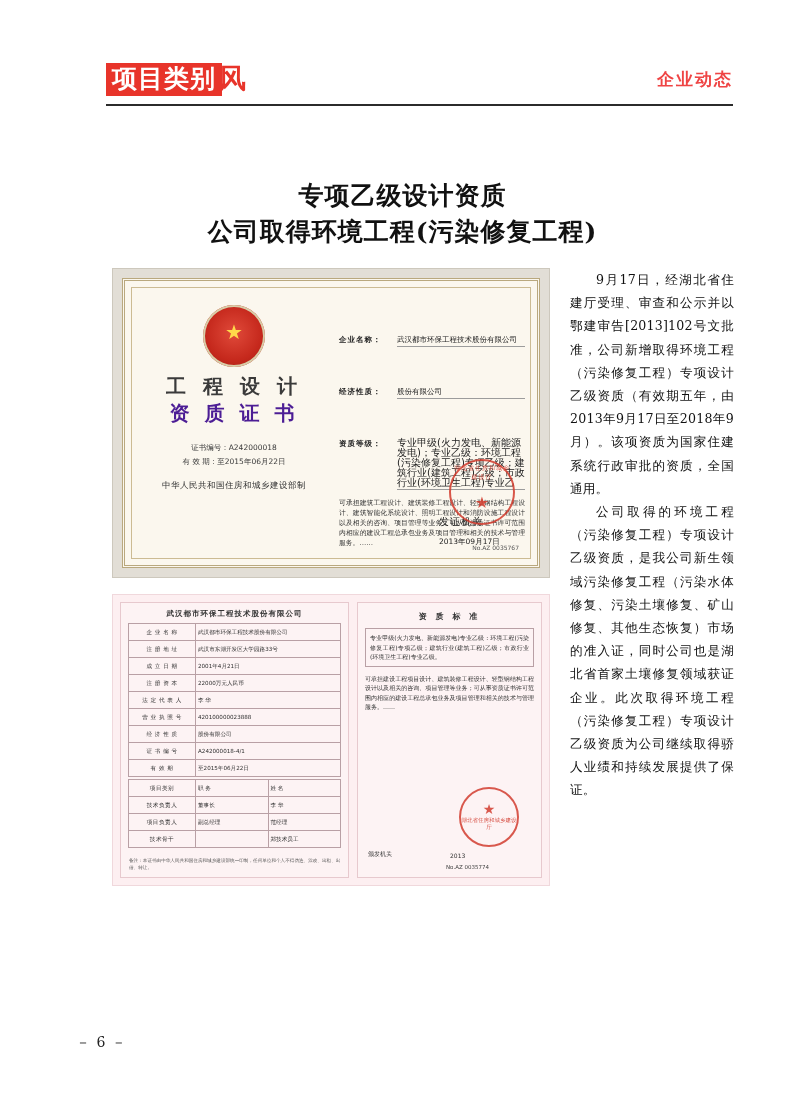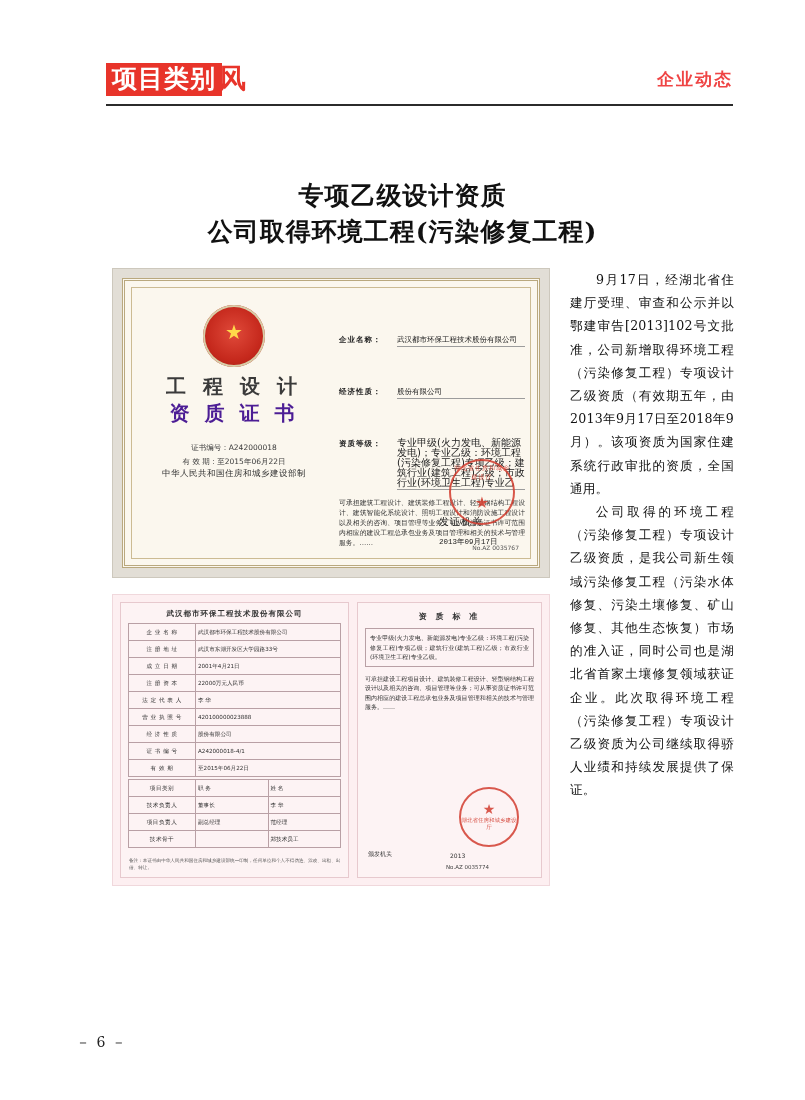--- a/index.html
+++ b/index.html
@@ -183,21 +183,21 @@
     margin-top: 2px;
     line-height: 1.15;
   }
   .cert-meta {
     margin-top: 16px;
     font-size: 7.5px;
     color: #3a3a3a;
     line-height: 13px;
   }
   .cert-issuer {
-    margin-top: 0;
+    margin-top: 12px;
     font-size: 8.5px;
     color: #2f2f2f;
     letter-spacing: 0.5px;
   }
   .cert-right {
     position: absolute;
     left: 214px;
     right: 12px;
     top: 14px;
     bottom: 10px;
@@ -482,21 +482,21 @@
               <span class="val">股份有限公司</span>
             </div>
             <div class="row">
               <span class="lab">资质等级：</span>
               <span class="val qual-val">专业甲级(火力发电、新能源发电)；专业乙级：环境工程(污染修复工程)专项乙级；建筑行业(建筑工程)乙级；市政行业(环境卫生工程)专业乙</span>
             </div>
             <div class="cert-para">可承担建筑工程设计、建筑装修工程设计、轻型钢结构工程设计、建筑智能化系统设计、照明工程设计和消防设施工程设计以及相关的咨询、项目管理等业务；可从事资质证书许可范围内相应的建设工程总承包业务及项目管理和相关的技术与管理服务。……</div>
 
             <div class="issue-line">发证机关</div>
             <div class="cert-bottom">
-              <span style="position:absolute;left:100px;bottom:0;font-family:Liberation Mono, monospace;">2013年09月17日</span>
+              <span style="position:absolute;left:100px;bottom:0;">2013年09月17日</span>
             </div>
             <div class="seal">
               <span class="seal-top">湖北省住房和城乡建设厅</span>
               <span class="seal-star">★</span>
             </div>
             <div class="cert-no">No.AZ 0035767</div>
           </div>
         </div>
       </div>
 

